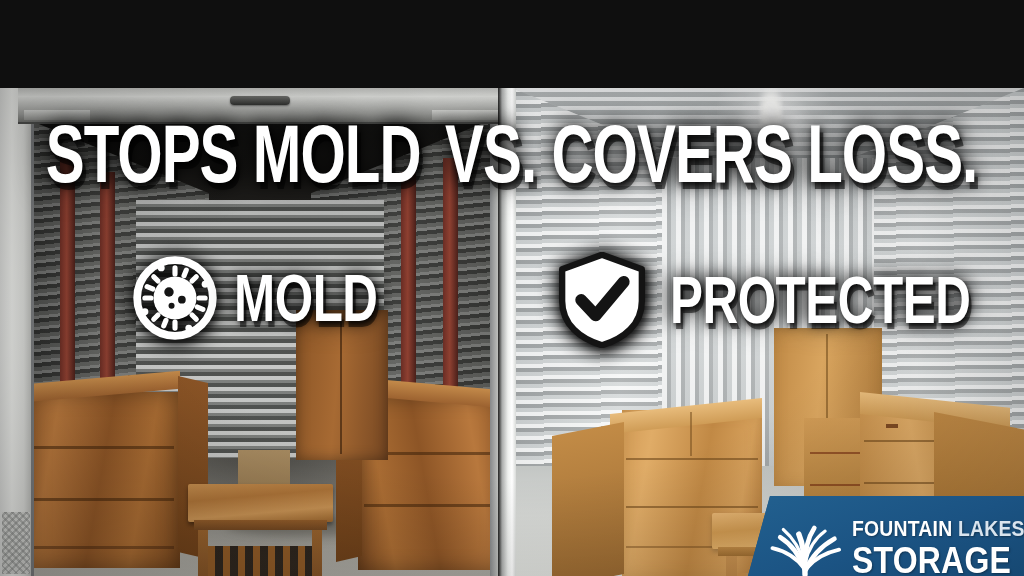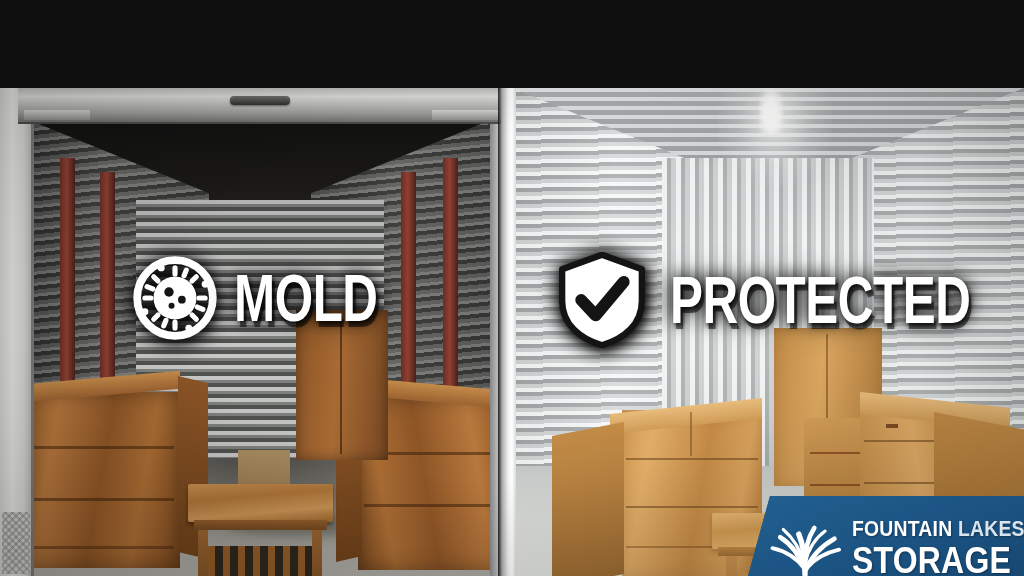--- a/index.html
+++ b/index.html
@@ -500,20 +500,25 @@
         <div class="slab" style="left:134px;top:43px;width:11px;height:96px;background:linear-gradient(180deg,#c89150,#9c6b2e);"></div>
         <div class="slab" style="left:26px;top:60px;width:106px;height:44px;
              background:repeating-linear-gradient(90deg,#c98f4b 0 8px,rgba(190,155,105,.55) 8px 16px);"></div>
       </div>
     </div>
   </div>
 
   <div class="center-divider"></div>
   <div class="vignette"></div>
 
+  <div class="headline">
+    <span class="hl-inner">
+      <span>STOPS MOLD</span><span class="hl-gap"></span><span>VS.  COVERS LOSS.</span>
+    </span>
+  </div>
 
   <div class="badge badge-mold">
     <span class="icon-wrap">
       <svg width="86" height="86" viewBox="0 0 100 100" aria-hidden="true">
         <circle cx="50" cy="50" r="44" fill="none" stroke="#ffffff" stroke-width="9"></circle>
         <g fill="#ffffff">
           <circle cx="50" cy="50" r="25"></circle>
           <g>
             <rect x="47" y="12" width="6" height="13" rx="3"></rect>
             <rect x="47" y="75" width="6" height="13" rx="3"></rect>

